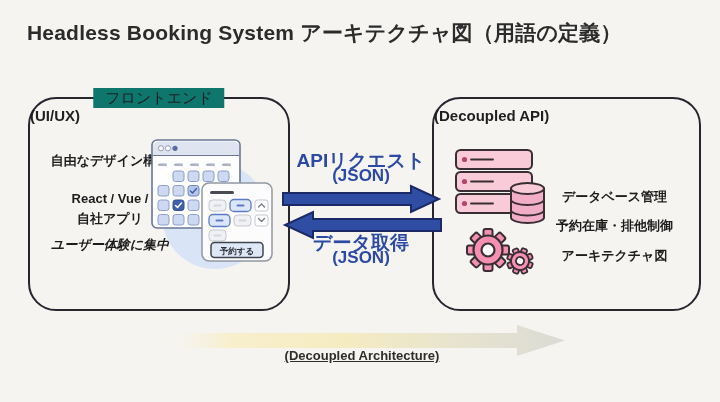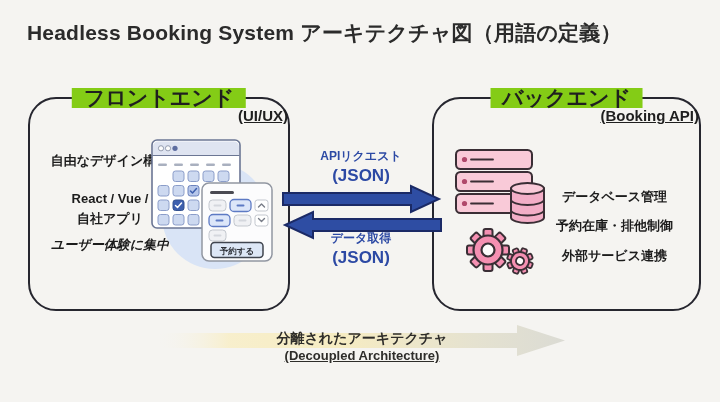--- a/index.html
+++ b/index.html
@@ -14,35 +14,35 @@
     left:27px;top:19px;font-size:21px;font-weight:700;color:#2b2b2b;
     letter-spacing:.2px;white-space:nowrap;
   }
   .group-box{
     border:2px solid #26262f;border-radius:28px;background:transparent;
   }
   .box-frontend{left:28px;top:97px;width:258px;height:210px;}
   .box-backend{left:432px;top:97px;width:265px;height:210px;}
   .box-title{
     position:absolute;left:50%;top:-11px;transform:translateX(-50%);
-    background:#84cc16;padding:0 12px;font-size:21px;font-weight:700;
+    background:#0f766e;padding:0 12px;font-size:15px;font-weight:400;
     color:#1f1f1f;white-space:nowrap;line-height:20px;
   }
   .box-subtitle{
-    position:absolute;left:0;right:0;top:8px;text-align:right;
-    font-size:15px;font-weight:700;color:#1f1f1f;text-decoration:underline;
+    position:absolute;left:0;right:0;top:8px;text-align:left;
+    font-size:15px;font-weight:700;color:#1f1f1f;
   }
   .feat{
     position:absolute;font-size:13px;font-weight:700;color:#1c1c1c;
     text-align:center;line-height:20px;
   }
   .multiline{white-space:pre-line;}
   .flow-label{
     position:absolute;width:150px;text-align:center;font-weight:700;
-    color:#2c49a4;font-size:12px;white-space:nowrap;
+    color:#2c49a4;font-size:19px;white-space:nowrap;
   }
   .flow-sub{font-size:17px;}
   .band-label{
     position:absolute;width:420px;text-align:center;font-weight:700;
     color:#2e2d2a;white-space:nowrap;
   }
 </style>
 </head>
 <body>
 
@@ -122,25 +122,24 @@
       <rect x="7" y="47" width="17" height="11" rx="3.5" fill="#f0f1f4" stroke="#c3c7ce" stroke-width="1"></rect>
       <rect x="11.5" y="51.5" width="8" height="2" rx="1" fill="#d4d7dd"></rect>
       <g>
         <rect x="9" y="59.5" width="52" height="15" rx="3.5" fill="#dde7f6" stroke="#40454f" stroke-width="1.5"></rect>
         <text x="35" y="70.5" text-anchor="middle" font-size="8.5" font-weight="600" fill="#2c2f36">予約する</text>
       </g>
     </g>
   </svg>
 
   <div class="abs group-box box-backend">
-    <span class="box-title">バックエンド</span>
-    <div class="box-subtitle">(Booking API)</div>
+    <div class="box-subtitle">(Decoupled API)</div>
     <div class="feat" style="left:98px;top:88px;width:165px;">データベース管理</div>
     <div class="feat" style="left:98px;top:117px;width:165px;">予約在庫・排他制御</div>
-    <div class="feat" style="left:98px;top:147px;width:165px;">外部サービス連携</div>
+    <div class="feat" style="left:98px;top:147px;width:165px;">アーキテクチャ図</div>
   </div>
 
   <svg class="abs" style="left:450px;top:143px;" width="105" height="140" viewBox="0 0 105 140">
     <g>
       <rect x="6" y="7" width="76" height="19" rx="4.5" fill="#f9cad8" stroke="#3a2e35" stroke-width="2"></rect>
       <circle cx="14.5" cy="16.5" r="2.6" fill="#b0486b"></circle>
       <path d="M21,16.5 h22" stroke="#3a2e35" stroke-width="1.8" stroke-linecap="round"></path>
       <rect x="6" y="29" width="76" height="19" rx="4.5" fill="#f9cad8" stroke="#3a2e35" stroke-width="2"></rect>
       <circle cx="14.5" cy="38.5" r="2.6" fill="#b0486b"></circle>
       <path d="M21,38.5 h22" stroke="#3a2e35" stroke-width="1.8" stroke-linecap="round"></path>
@@ -202,16 +201,15 @@
       <linearGradient id="bandGrad" x1="0" y1="0" x2="1" y2="0">
         <stop offset="0" stop-color="#f5f4f1" stop-opacity="0"></stop>
         <stop offset="0.18" stop-color="#f8eec6" stop-opacity="0.85"></stop>
         <stop offset="0.45" stop-color="#f6ecc2"></stop>
         <stop offset="0.78" stop-color="#e5e2d0"></stop>
         <stop offset="1" stop-color="#dbdbd4"></stop>
       </linearGradient>
     </defs>
     <polygon points="0,11 362,11 362,3 410,18.5 362,34 362,26 0,26" fill="url(#bandGrad)"></polygon>
   </svg>
-  <div class="band-label" style="left:152px;top:330px;font-size:14px;">分離されたアーキテクチャ</div>
   <div class="band-label" style="left:152px;top:348px;font-size:13px;text-decoration:underline;">(Decoupled Architecture)</div>
 
 </div>
 
 </body></html>

